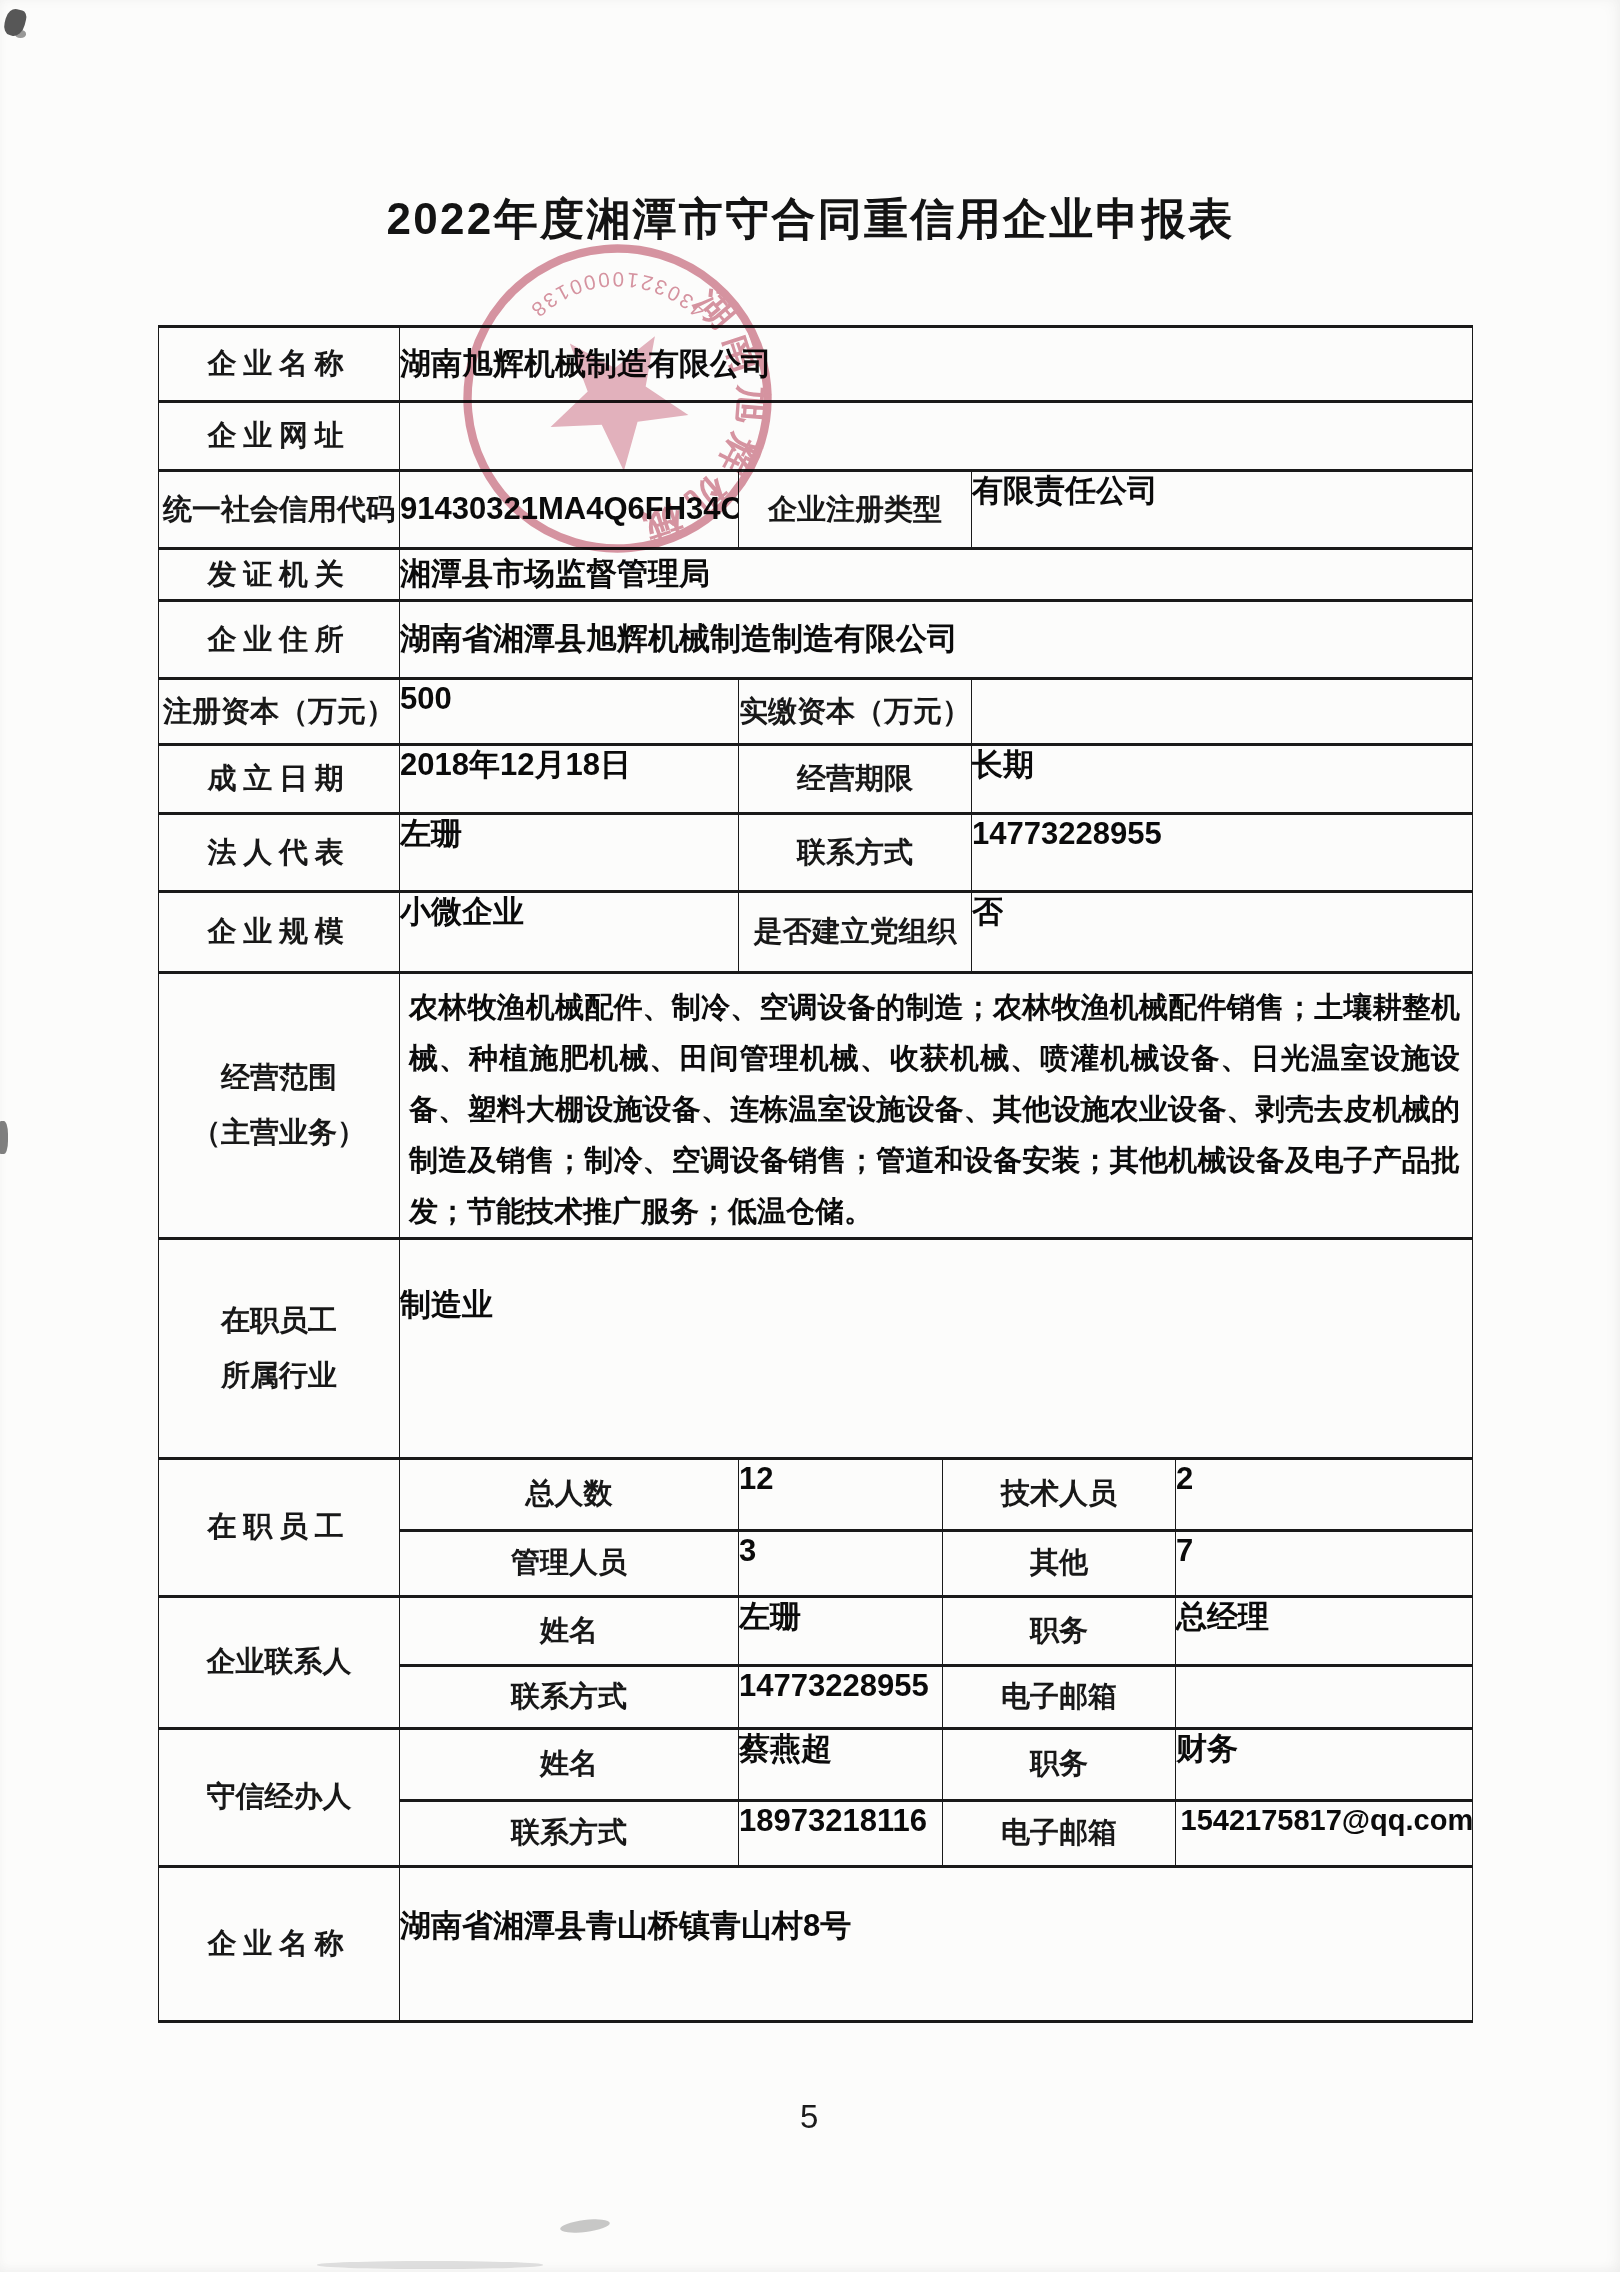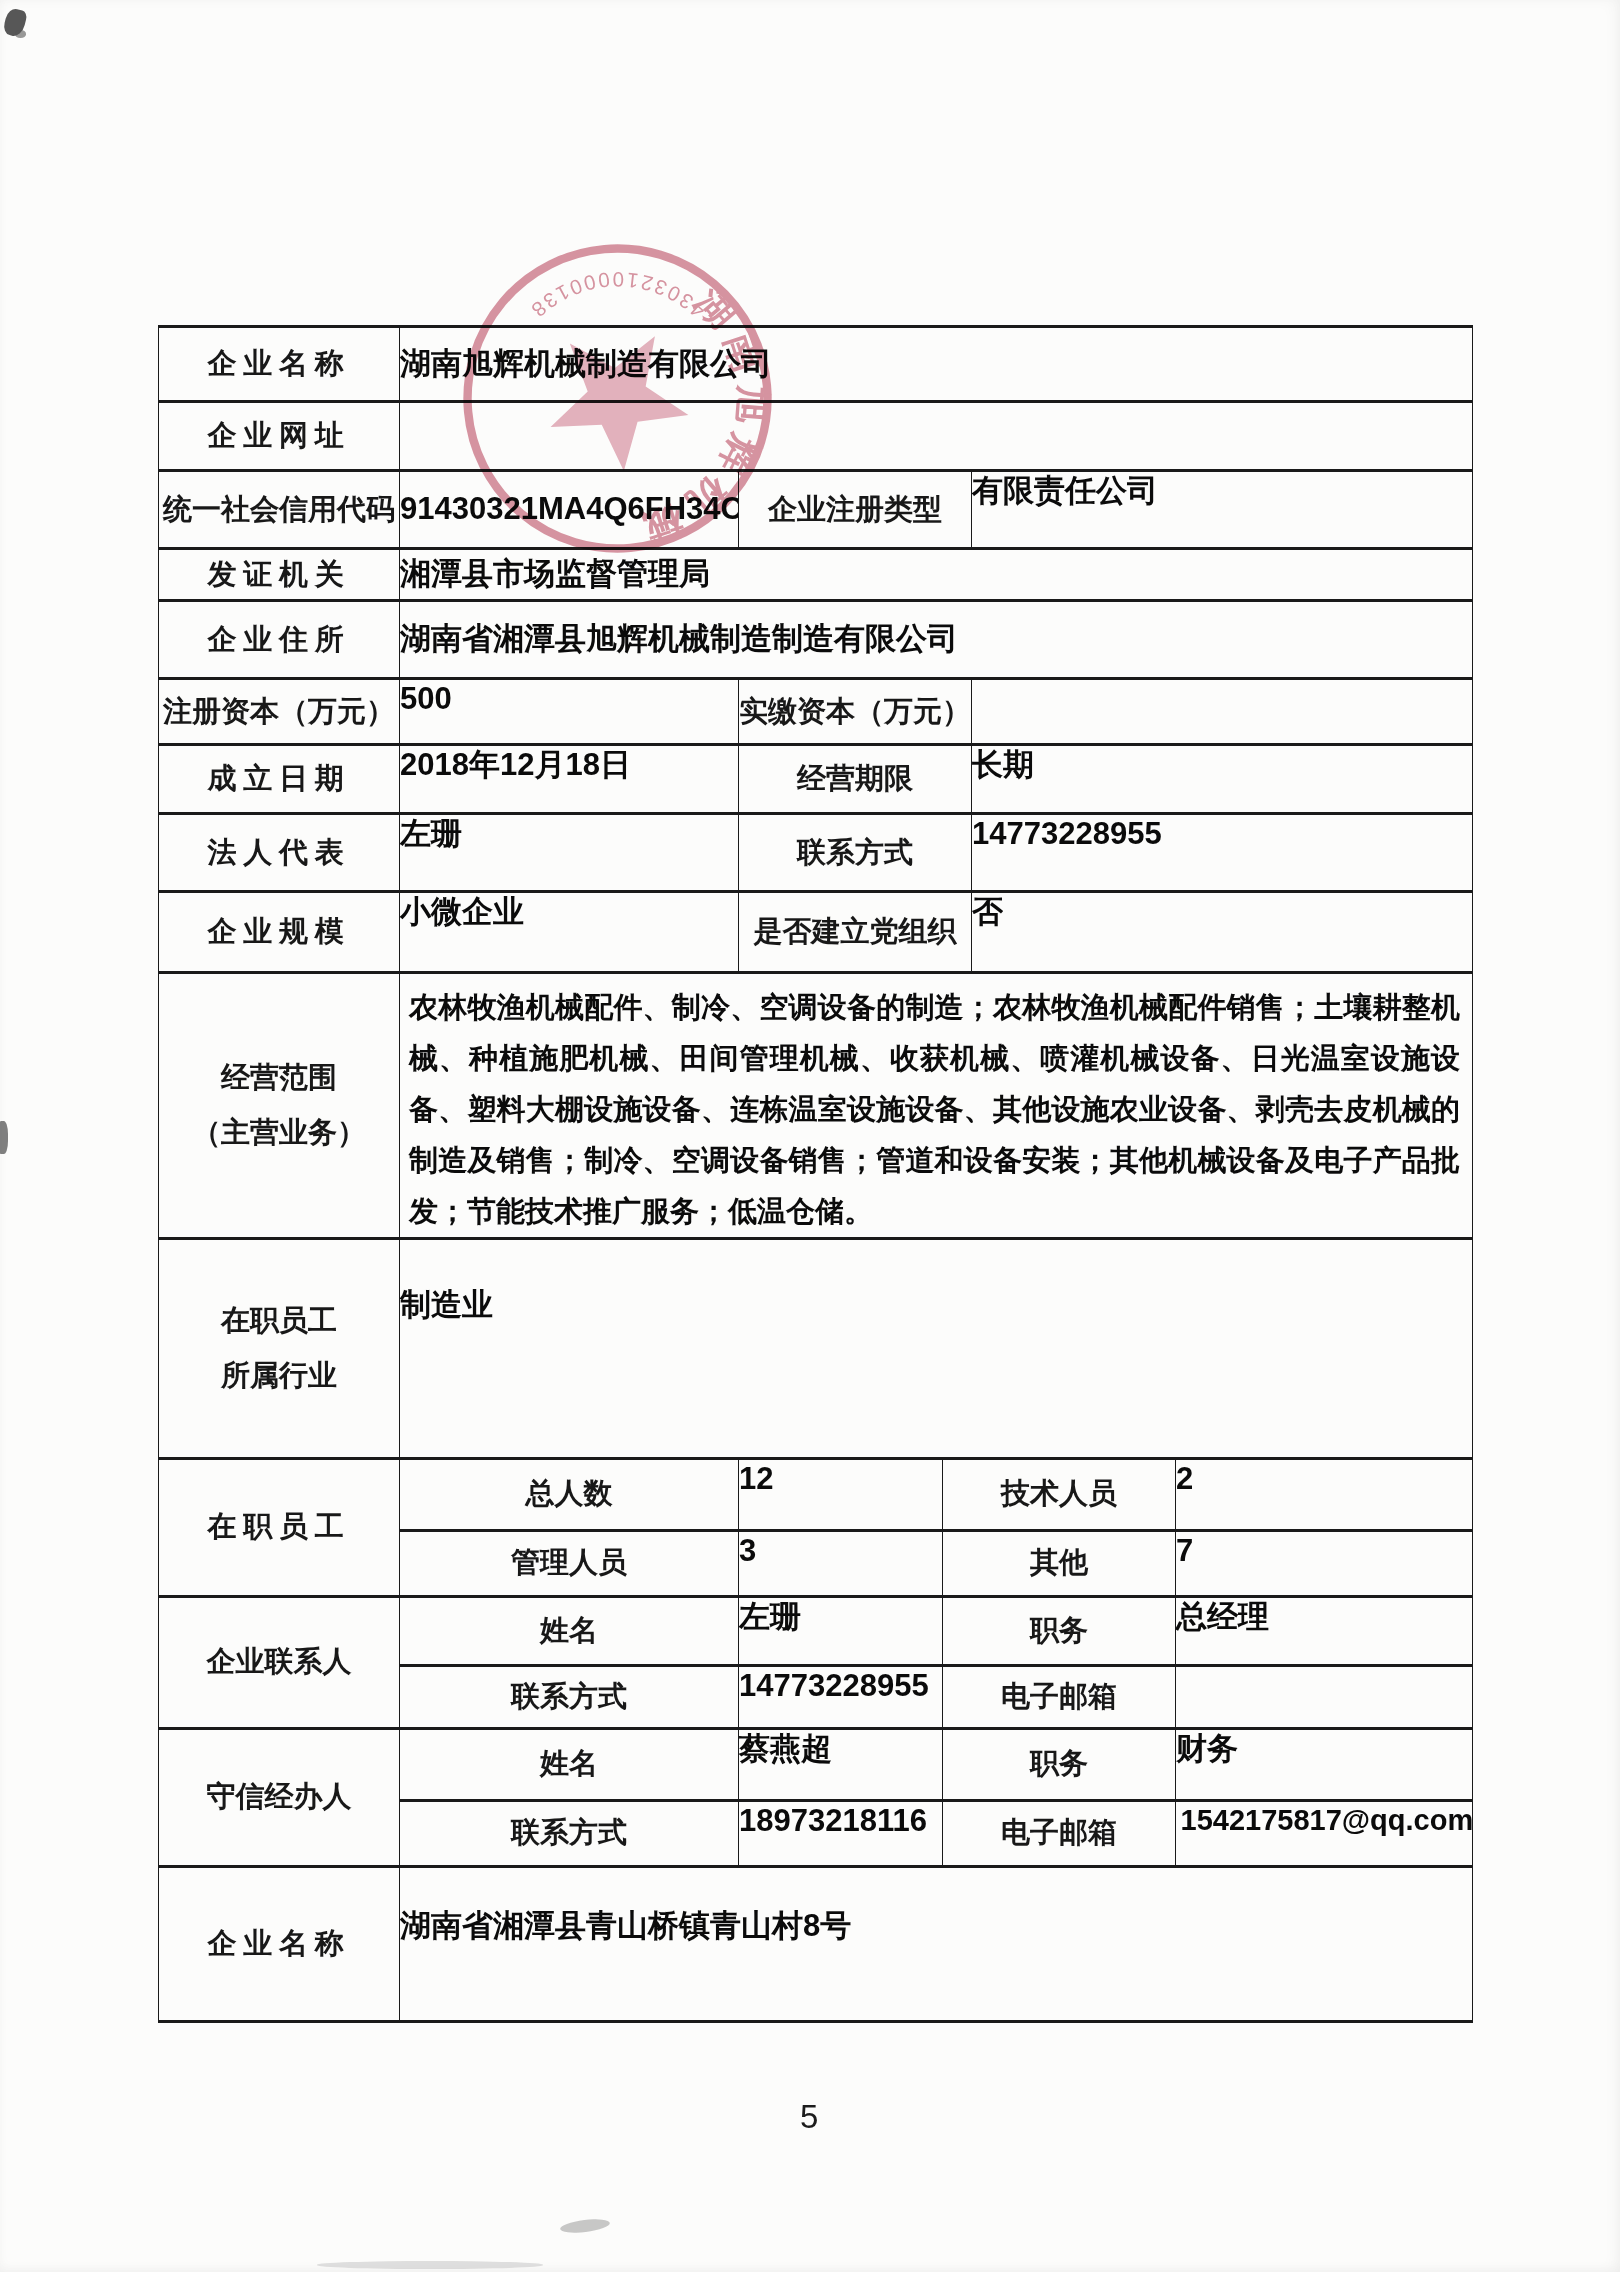--- a/index.html
+++ b/index.html
@@ -96,20 +96,21 @@
   .art.tl2 { left: 15px; top: 30px; width: 10.6px; height: 7.5px; background: #555; border-radius: 50%; opacity: .6; }
   .art.le1 { left: -3px; top: 1121px; width: 10.6px; height: 33px; background: #4a4a4a; border-radius: 40%; opacity: .7; }
   .art.bm1 { left: 560px; top: 2220px; width: 50px; height: 12px; background: #9a9a9a; border-radius: 50%; transform: rotate(-7deg); opacity: .55; }
   .art.bm2 { left: 317px; top: 2261px; width: 226px; height: 7.5px; background: #b5b5b5; border-radius: 50%; opacity: .4; }
 </style>
 </head>
 <body>
 
 <div id="page">
 
+  <div class="doc-title">2022年度湘潭市守合同重信用企业申报表</div>
 
   <table class="form">
     <colgroup>
       <col style="width:241px">
         <col style="width:339px">
         <col style="width:204px">
       <col style="width:29px">
         <col style="width:204px">
         <col style="width:297px">
     </colgroup>

